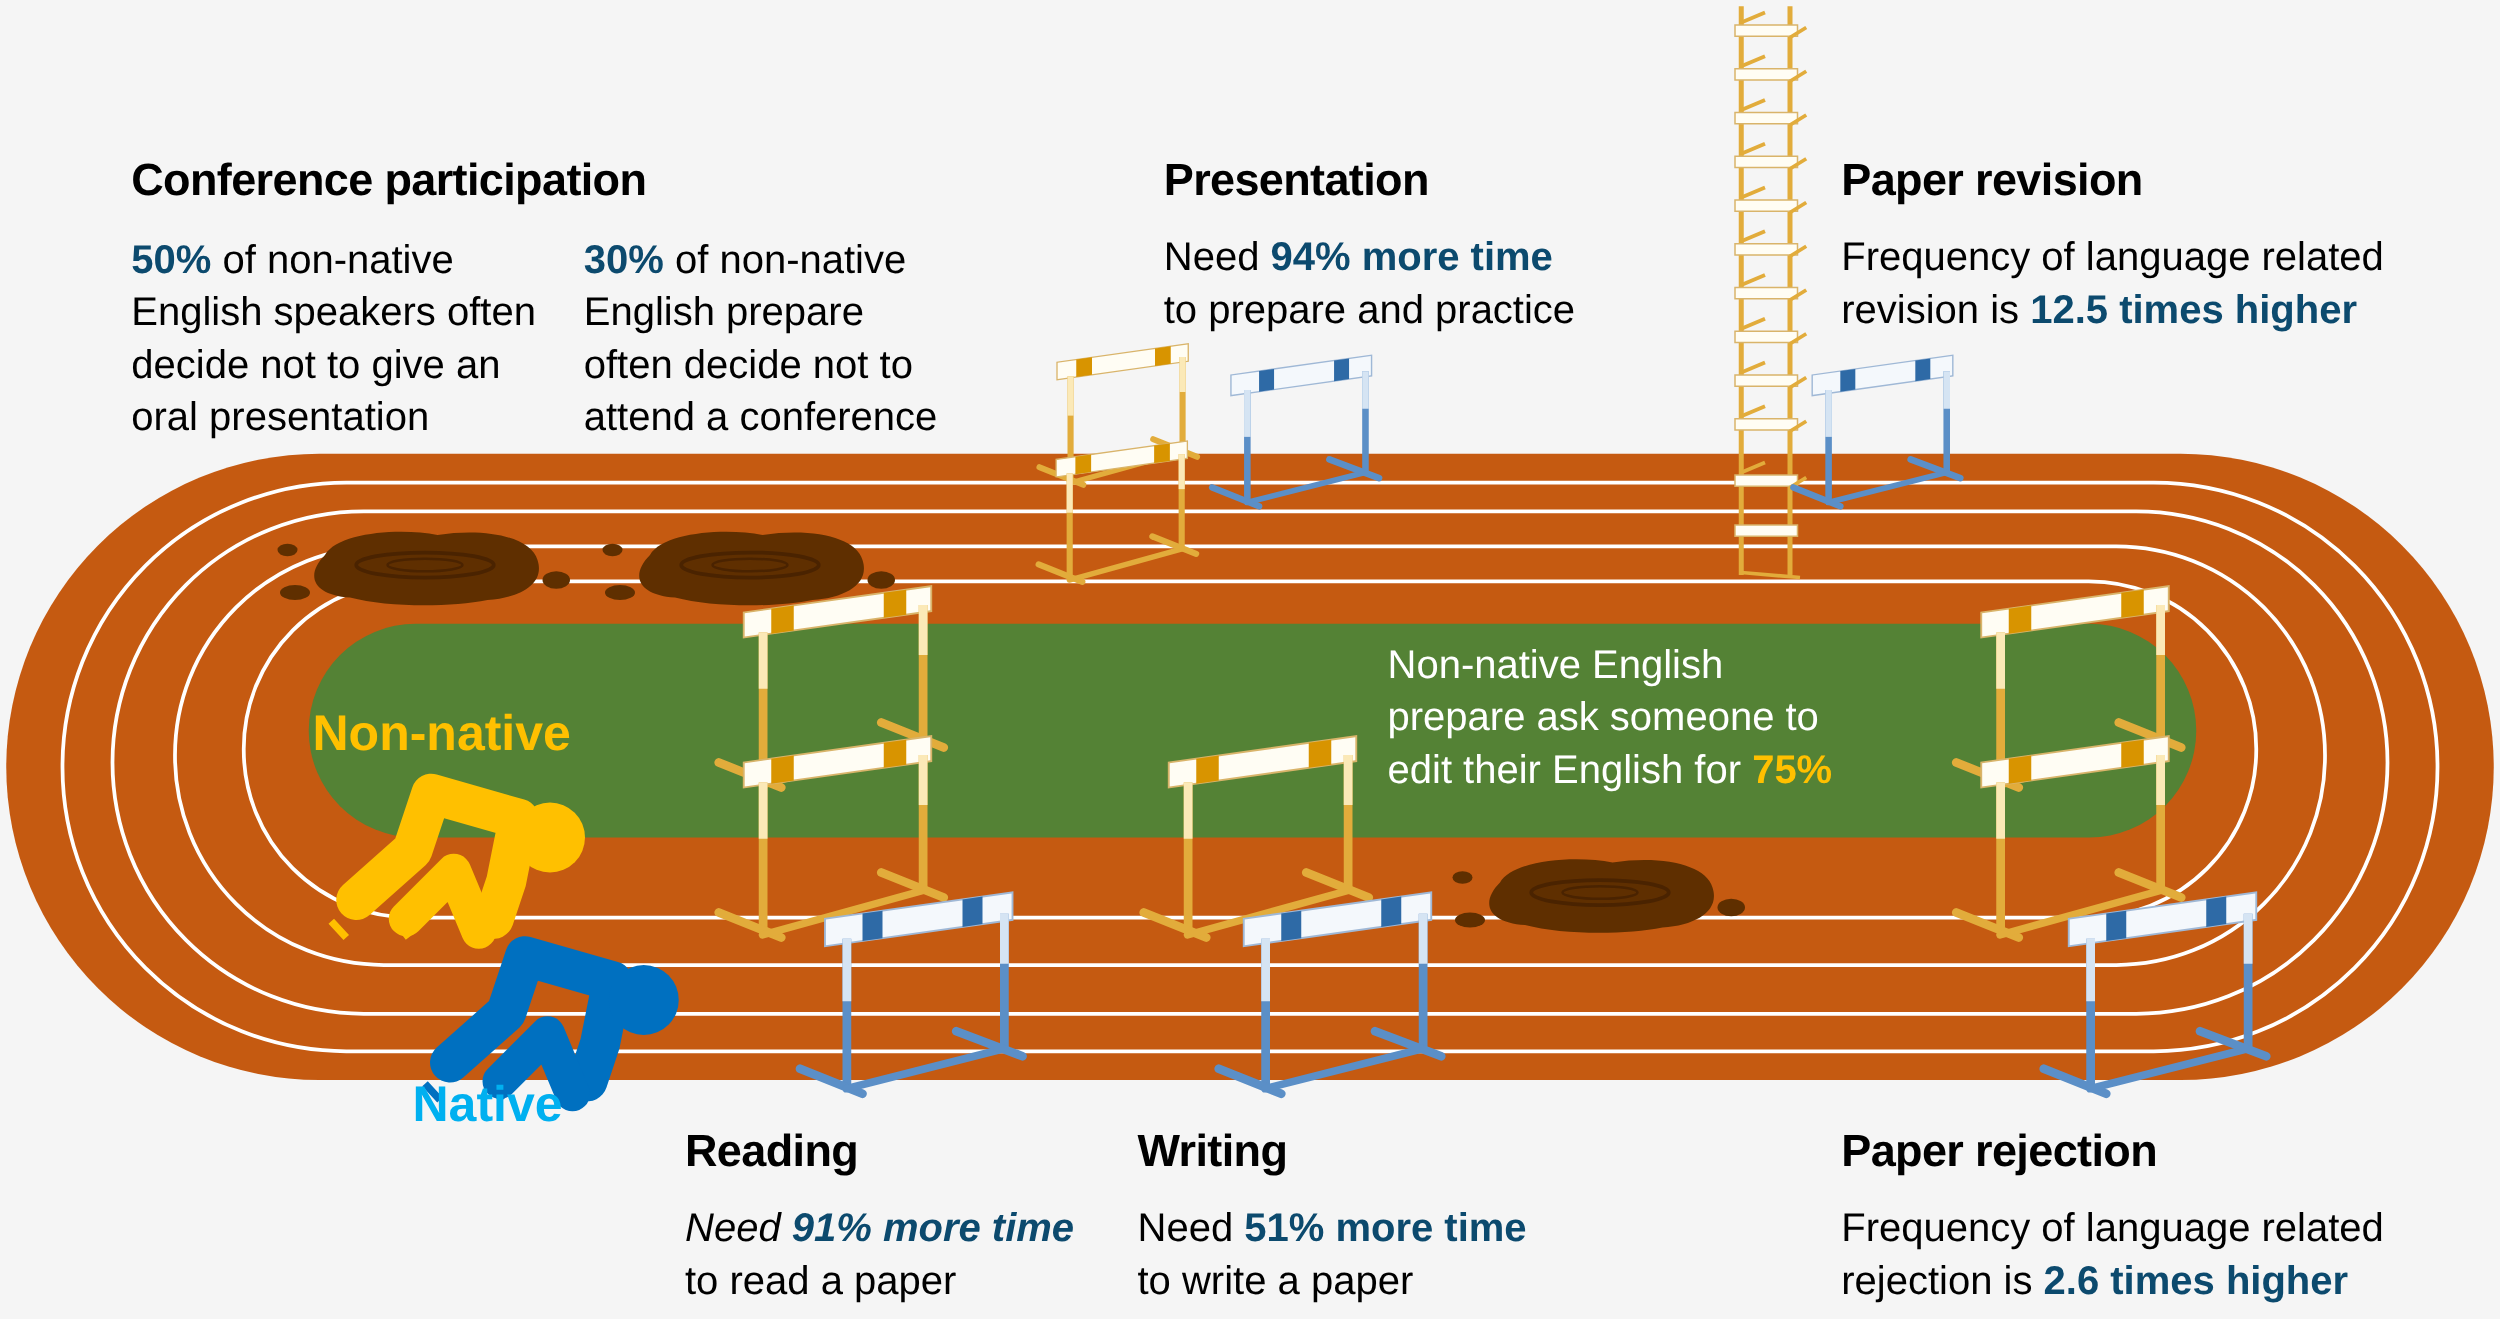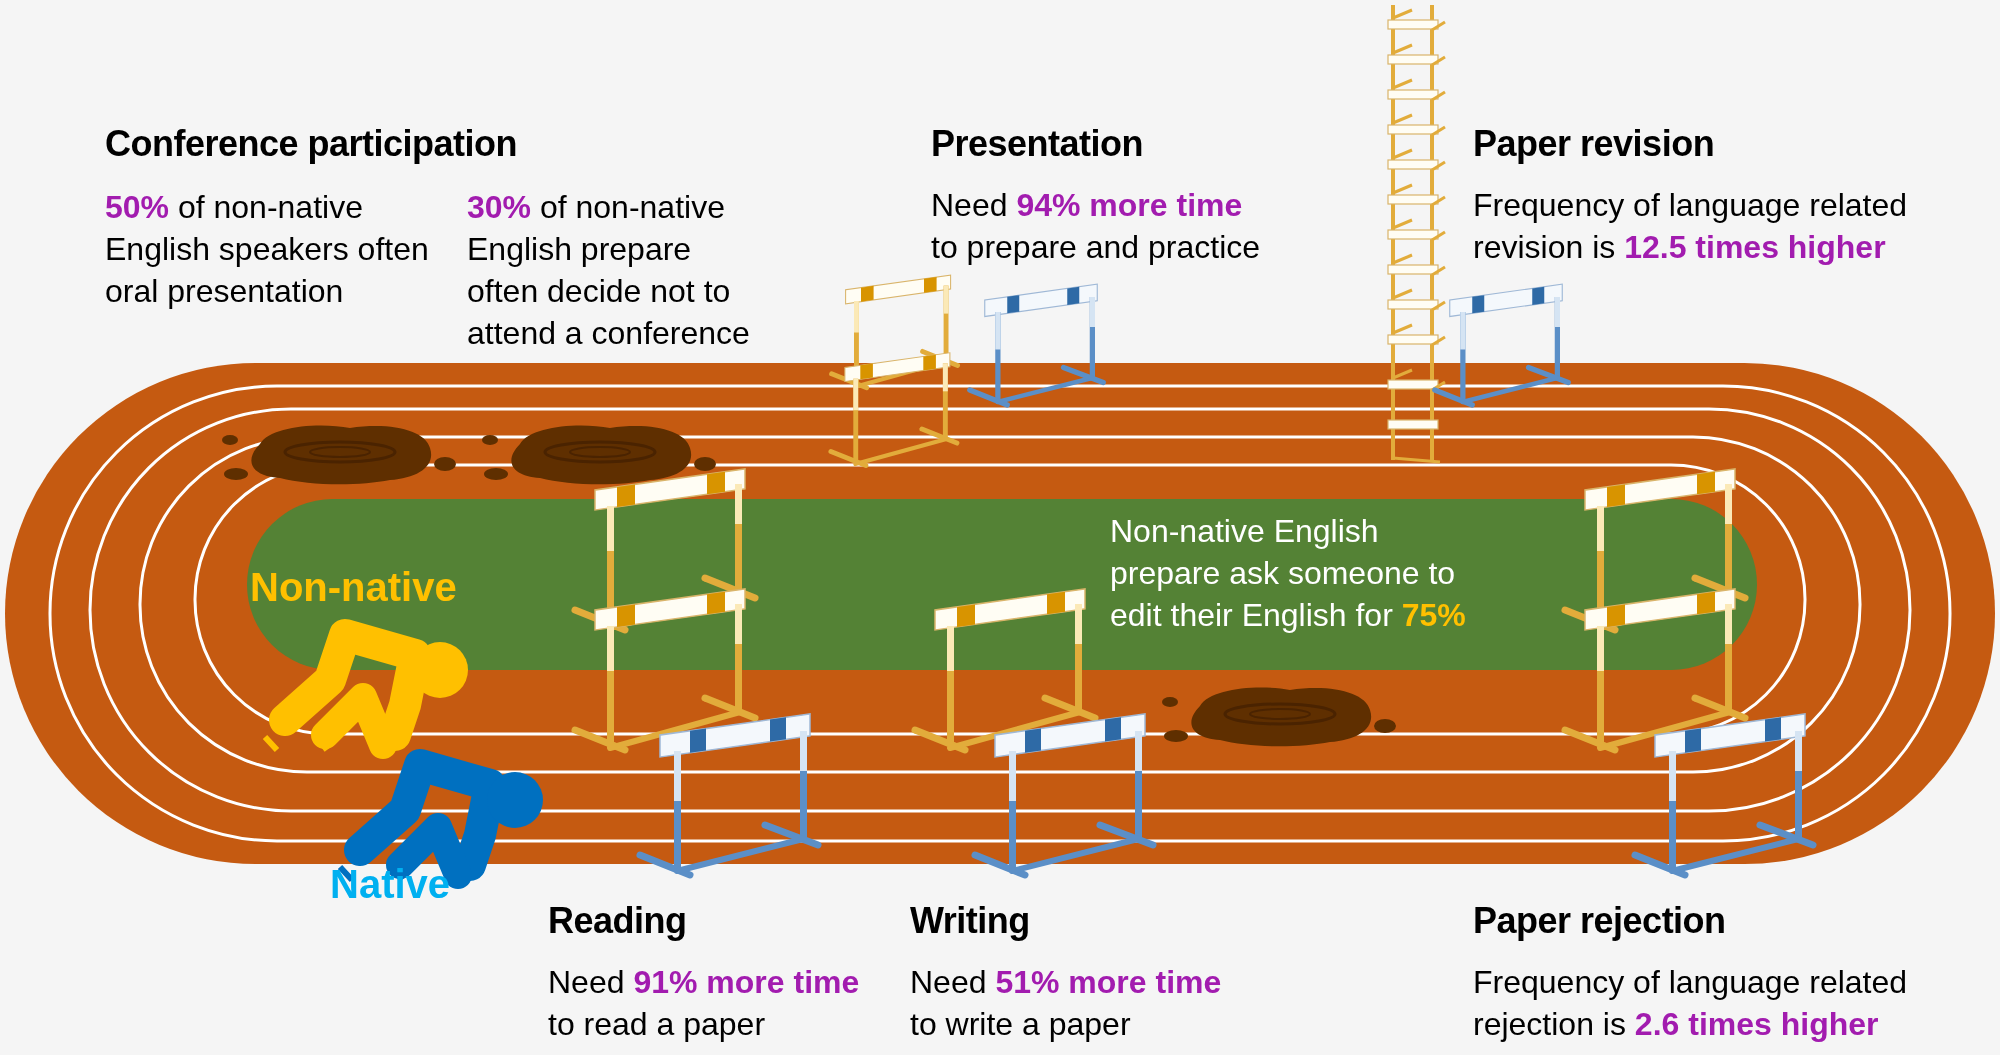--- a/index.html
+++ b/index.html
@@ -2,21 +2,21 @@
 <html><head>
 <meta charset="utf-8">
 <style>
   html, body { margin:0; padding:0; }
   body { width:2000px; height:1055px; background:#f5f5f5; position:relative; overflow:hidden;
          font-family:"Liberation Sans", "DejaVu Sans", sans-serif; color:#000; }
   #scene { position:absolute; left:0; top:0; width:2000px; height:1055px; }
   .panel { position:absolute; }
   .title { font-weight:bold; font-size:36px; line-height:56px; letter-spacing:-0.5px; white-space:nowrap; }
   .body  { font-size:32px; line-height:42px; white-space:nowrap; }
-  .hl    { color:#a21caf; font-weight:bold; }
+  .hl    { color:#0c4a6e; font-weight:bold; }
   .hl-y  { color:#ffc000; font-weight:bold; }
   .green-text { color:#ffffff; font-size:32px; line-height:42px; white-space:nowrap; }
   .label-nn { color:#ffc000; font-weight:bold; font-size:40px; }
   .label-n  { color:#00b0f0; font-weight:bold; font-size:40px; }
 </style>
 </head>
 <body>
 
 <svg id="scene" viewBox="0 0 2000 1055" xmlns="http://www.w3.org/2000/svg">
   <defs>
@@ -140,20 +140,21 @@
   <use href="#runner" x="255" y="625" style="color:#ffc000"></use>
   <use href="#runner" x="330" y="755" style="color:#0070c0"></use>
 </svg>
 
 <div class="panel" style="left:105px; top:116px;">
   <div class="title">Conference participation</div>
 </div>
 <div class="panel body" style="left:105px; top:186px;">
   <div><span class="hl">50%</span><span> of non-native</span></div>
   <div>English speakers often</div>
+  <div>decide not to give an</div>
   <div>oral presentation</div>
 </div>
 <div class="panel body" style="left:467px; top:186px;">
   <div><span class="hl">30%</span><span> of non-native</span></div>
   <div>English prepare</div>
   <div>often decide not to</div>
   <div>attend a conference</div>
 </div>
 
 <div class="panel" style="left:931px; top:116px;">
@@ -172,21 +173,21 @@
   <div>Non-native English</div>
   <div>prepare ask someone to</div>
   <div><span>edit their English for </span><span class="hl-y">75%</span></div>
 </div>
 
 <div class="panel label-nn" style="left:250px; top:565px;">Non-native</div>
 <div class="panel label-n" style="left:330px; top:862px;">Native</div>
 
 <div class="panel" style="left:548px; top:893px;">
   <div class="title">Reading</div>
-  <div class="body" style="margin-top:12px;"><span>Need </span><span class="hl">91% more time</span></div>
+  <div class="body" style="margin-top:12px;font-style:italic;"><span>Need </span><span class="hl">91% more time</span></div>
   <div class="body">to read a paper</div>
 </div>
 
 <div class="panel" style="left:910px; top:893px;">
   <div class="title">Writing</div>
   <div class="body" style="margin-top:12px;"><span>Need </span><span class="hl">51% more time</span></div>
   <div class="body">to write a paper</div>
 </div>
 
 <div class="panel" style="left:1473px; top:893px;">

